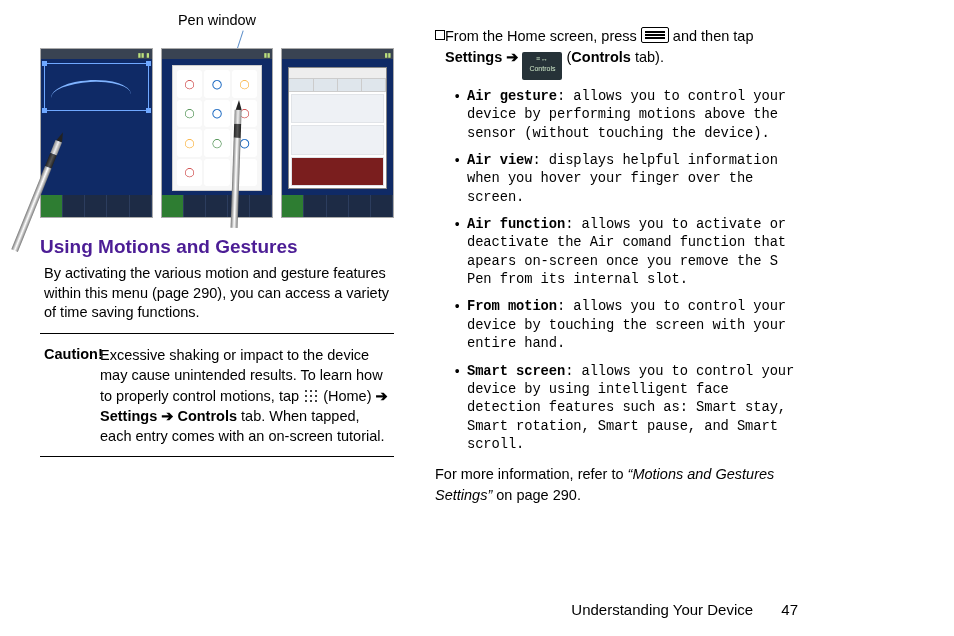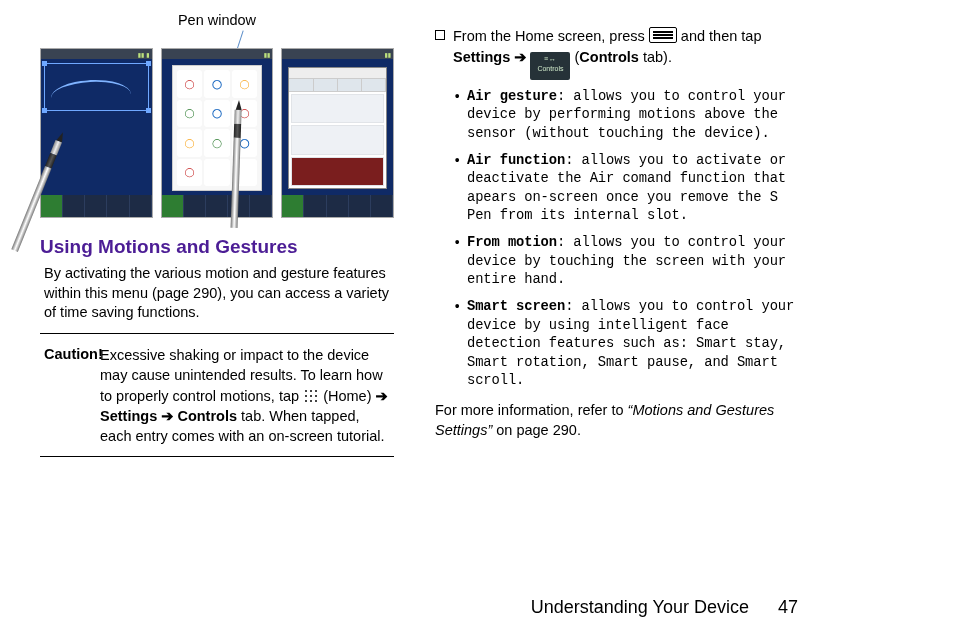--- a/index.html
+++ b/index.html
@@ -170,32 +170,32 @@
     content:""; position:absolute; left:3px; right:3px; top:3px; height:1.5px; background:#000;
     box-shadow: 0 3px 0 #000, 0 6px 0 #000;
   }
   .controls-chip {
     display:inline-block; width:40px; height:28px; background:#263238;
     vertical-align:-9px; border-radius:2px; color:#cfe8c9; font-size:7px;
     text-align:center; line-height:10px; padding-top:2px; box-sizing:border-box;
   }
   .controls-chip .lines{ display:block; color:#cfe8c9; letter-spacing:1px;}
   .lead { line-height:1.45; }
-  .lead .indent { display:block; margin-left:24px; margin-top:-21px;}
+  .lead .indent { display:block; margin-left:16px; margin-top:-21px;}
   ul.bullets { list-style:none; padding:0; margin: 8px 0 0 24px;}
   ul.bullets li { position:relative; padding-left:14px; margin-bottom:9px; line-height:1.33; font-size:13.8px; font-stretch:condensed;}
   ul.bullets li::before{
     content:"•"; position:absolute; left:0; top:0; font-size:14px;
   }
   .b { font-weight:bold; }
   .ref { margin: 10px 0 0 6px; line-height:1.4;}
   .ref em{ font-style:italic;}
   .footer {
     position:absolute; bottom:18px; right:40px;
-    font-size:18px;
+    font-size:15px;
   }
   .footer .pn { margin-left:24px; }
   .narrow { font-family: Liberation Mono, monospace; letter-spacing:-0.1px;}
 </style>
 </head>
 <body>
 
 <div class="page">
 
   <div class="col col-left">
@@ -327,20 +327,21 @@
         <span class="controls-chip">
           <span class="lines">≡↔</span>
           <span>Controls</span>
         </span>
         <span> (</span><span class="b">Controls</span><span> tab).</span>
       </span>
     </div>
 
     <ul class="bullets narrow">
       <li><span class="b">Air gesture</span><span>: allows you to control your device by performing motions above the sensor (without touching the device).</span></li>
+      <li><span class="b">Air view</span><span>: displays helpful information when you hover your finger over the screen.</span></li>
       <li><span class="b">Air function</span><span>: allows you to activate or deactivate the Air comand function that apears on-screen once you remove the S Pen from its internal slot.</span></li>
       <li><span class="b">From motion</span><span>: allows you to control your device by touching the screen with your entire hand.</span></li>
       <li><span class="b">Smart screen</span><span>: allows you to control your device by using intelligent face detection features such as: Smart stay, Smart rotation, Smart pause, and Smart scroll.</span></li>
     </ul>
 
     <p class="ref">
       <span>For more information, refer to </span>
       <em>“Motions and Gestures Settings”</em>
       <span>  on page 290.</span>
     </p>

